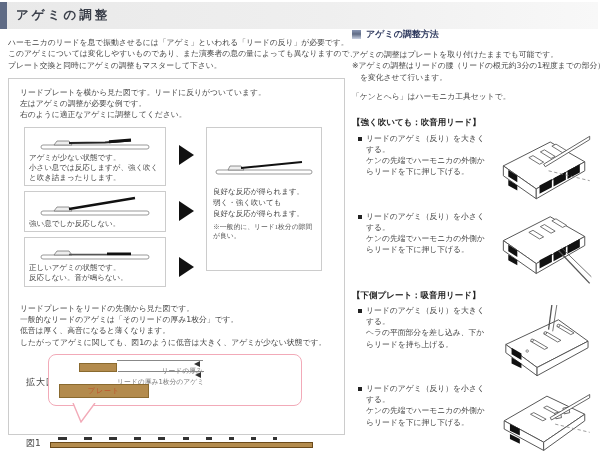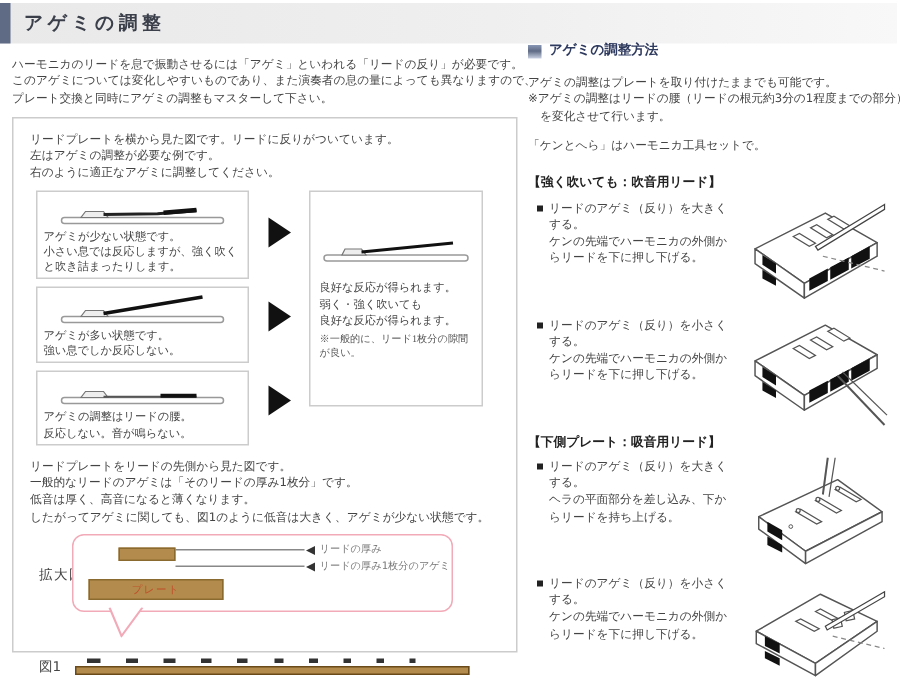--- a/index.html
+++ b/index.html
@@ -42,21 +42,21 @@
   .correct-note{font-size:6.8px;color:#555;margin-top:2px;line-height:1.4;}
   .tips{margin:0 0 6px 0;}
   
   .fig-area{position:relative;height:104px;}
   .enlarge-label{position:absolute;left:6px;top:22px;font-size:9px;color:#444;letter-spacing:1px;}
   .callout{
     position:absolute;left:28px;top:0;width:252px;height:50px;
     border:1.4px solid #f2aab8;border-radius:8px;background:#fff;
   }
   .reed-rect{position:absolute;left:30px;top:8px;width:38px;height:9px;background:#b38b4d;border:1px solid #8a6a2f;box-sizing:border-box;}
-  .leader{position:absolute;display:flex;align-items:center;}
+  .leader{position:absolute;display:flex;align-items:flex-end;flex-direction:column;}
   .leader-line{height:0;border-top:1px solid #888;width:86px;flex:none;}
   .tri-left{width:0;height:0;border-right:6px solid #333;border-top:3.5px solid transparent;border-bottom:3.5px solid transparent;flex:none;margin:0 3px 0 1px;}
   .leader-label{font-size:6.8px;color:#777;white-space:nowrap;}
   .lead-1{left:68px;top:5px;}
   .lead-2{left:68px;top:16px;}
   .plate-rect{
     position:absolute;left:10px;top:29px;width:90px;height:14px;
     background:#b38b4d;border:1px solid #8a6a2f;box-sizing:border-box;
     display:flex;align-items:center;justify-content:center;
     font-size:7px;color:#c0512a;letter-spacing:1px;
@@ -116,33 +116,32 @@
             <div>小さい息では反応しますが、強く吹くと吹き詰まったりします。</div>
           </div>
         </div>
         <div class="state-box">
           <svg width="120" height="22" viewBox="0 0 120 22">
             <rect x="6" y="15" width="108" height="4" rx="2" fill="#fff" stroke="#999"></rect>
             <path d="M22,11 L34,11 L37,15 L19,15 Z" fill="#eee" stroke="#777" stroke-width="0.8"></path>
             <path d="M34,13 L100,2" fill="none" stroke="#111" stroke-width="2.4"></path>
           </svg>
           <div class="state-text">
-            <div>アゲミが多い状態です。</div>
             <div>強い息でしか反応しない。</div>
           </div>
         </div>
         <div class="state-box">
           <svg width="120" height="20" viewBox="0 0 120 20">
             <rect x="6" y="13" width="108" height="4" rx="2" fill="#fff" stroke="#999"></rect>
             <path d="M22,9 L34,9 L37,13 L19,13 Z" fill="#eee" stroke="#777" stroke-width="0.8"></path>
             <path d="M34,12.5 L96,12.5" fill="none" stroke="#555" stroke-width="1.4"></path>
             <path d="M72,11.8 L96,11.8" fill="none" stroke="#111" stroke-width="2.6"></path>
           </svg>
           <div class="state-text">
-            <div>アゲミの調整はリードの腰。</div>
+            <div>正しいアゲミの状態です。</div>
             <div>反応しない。音が鳴らない。</div>
           </div>
         </div>
       </div>
 
       <div class="arrows-col">
         <div class="arrow-cell">
             <span class="tri-right"></span>
           </div>
         <div class="arrow-cell">

